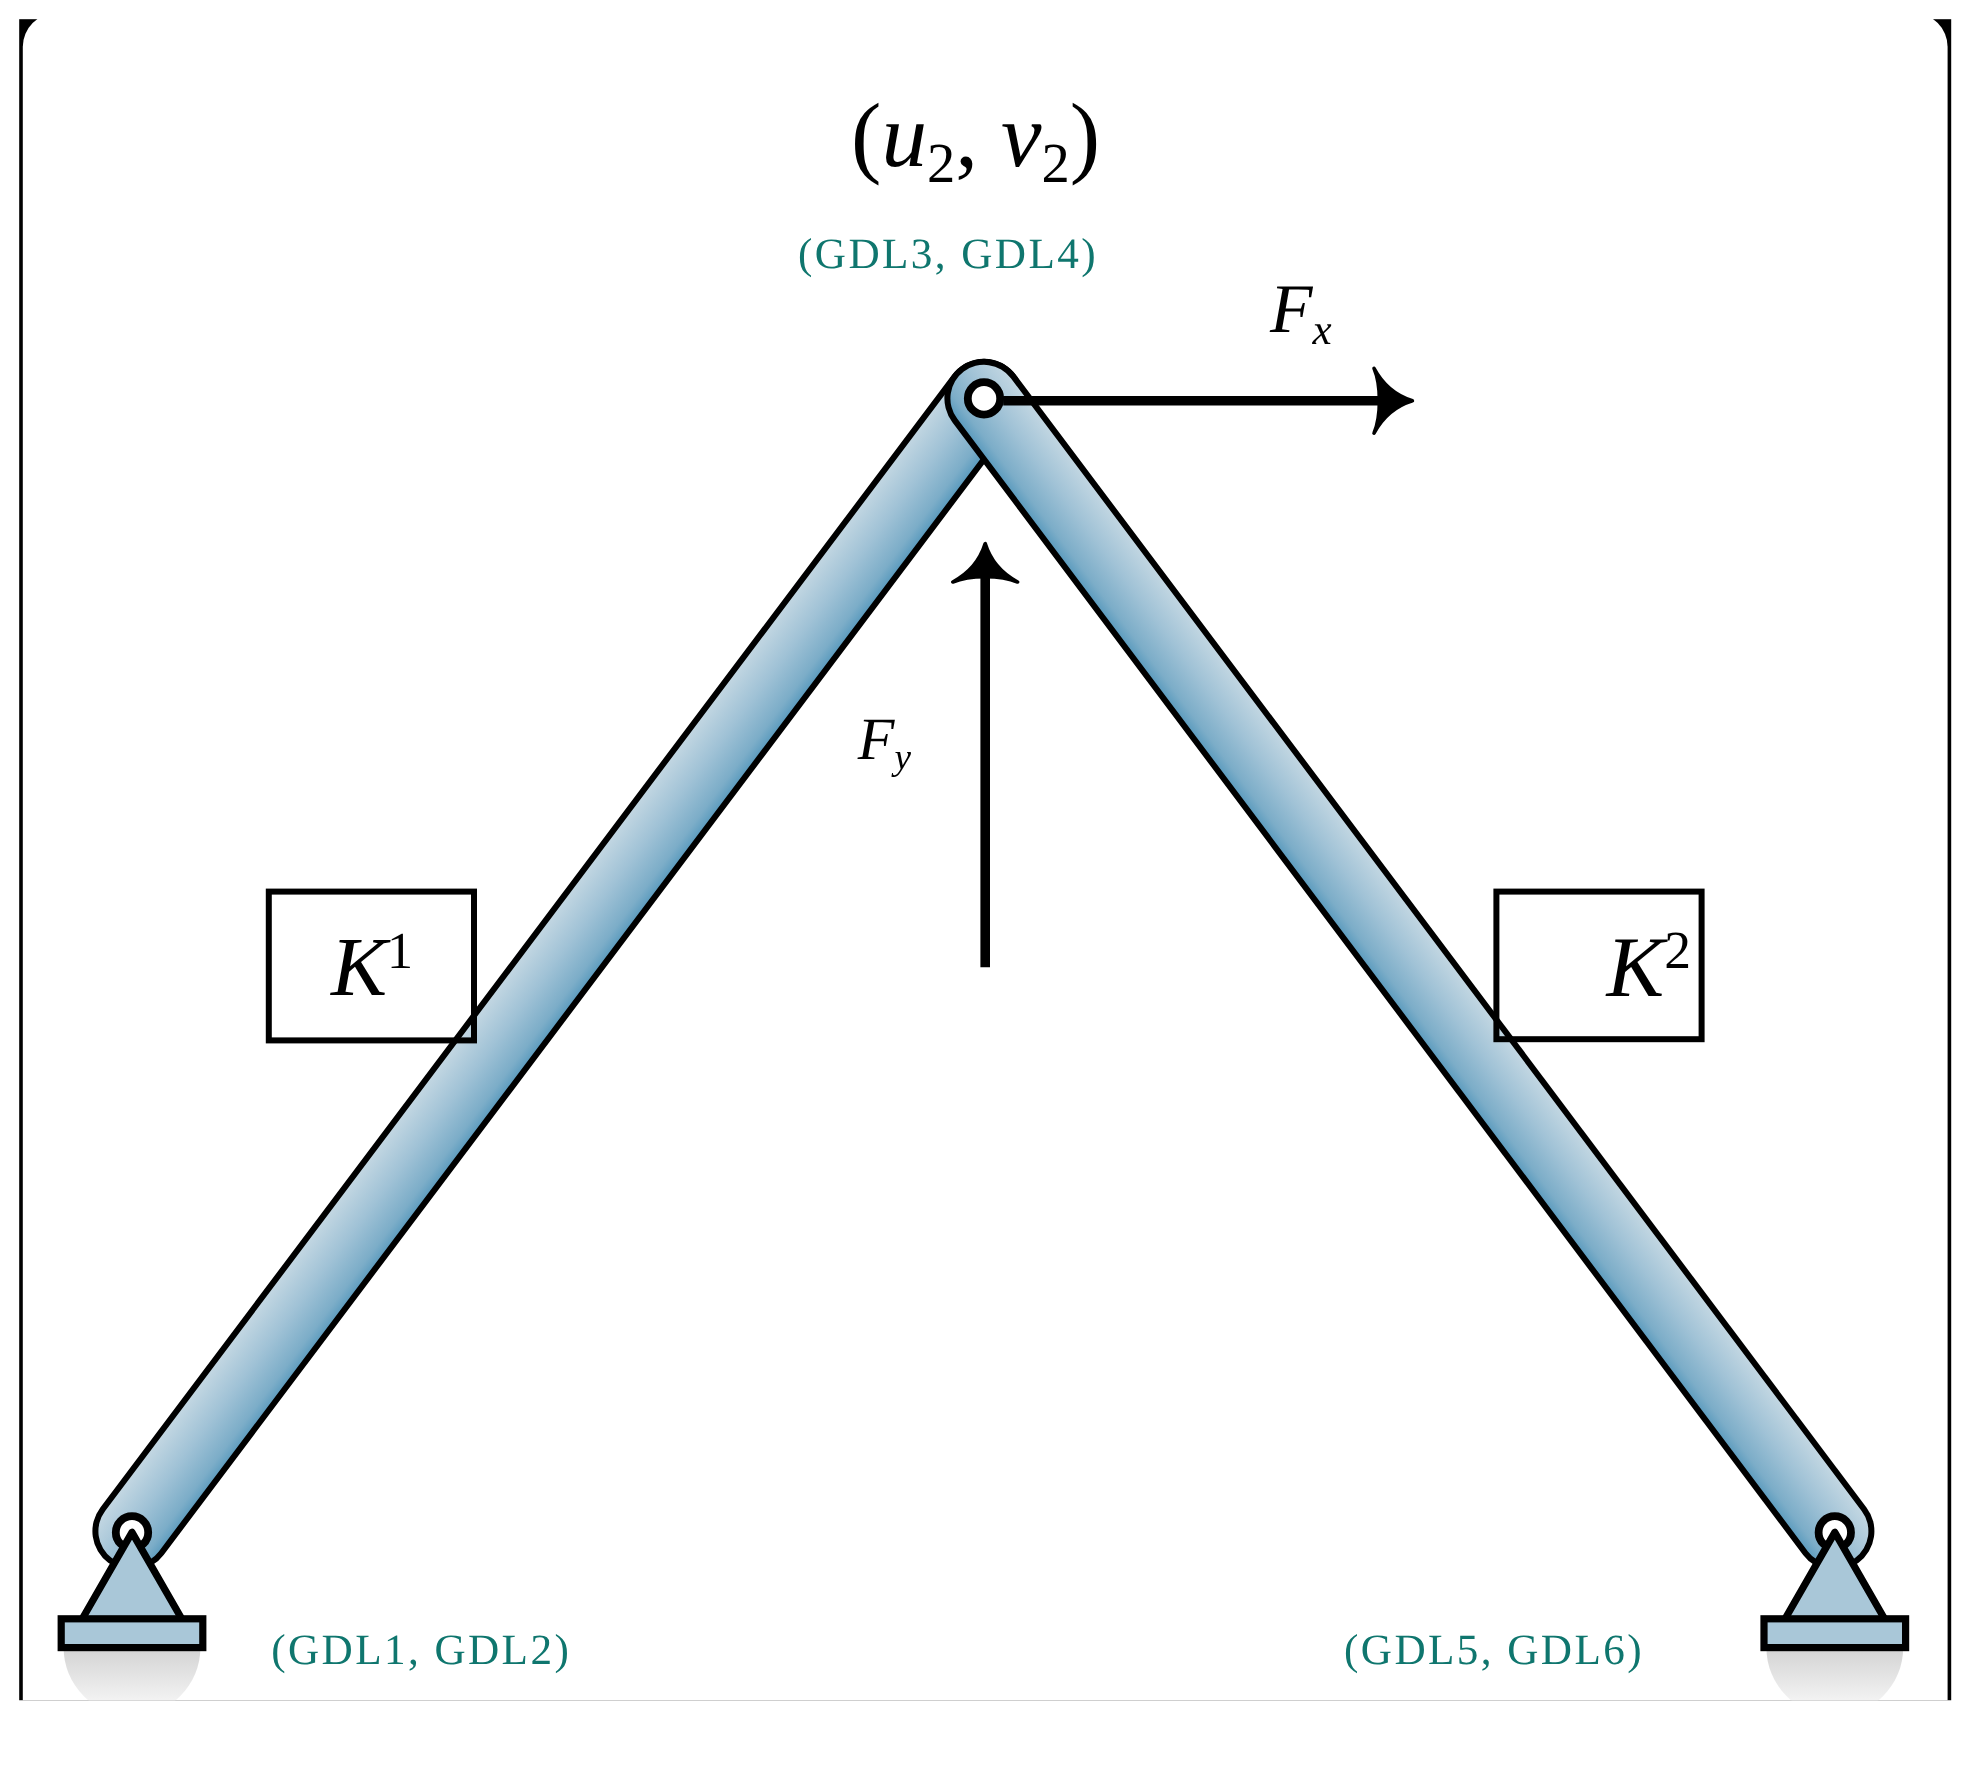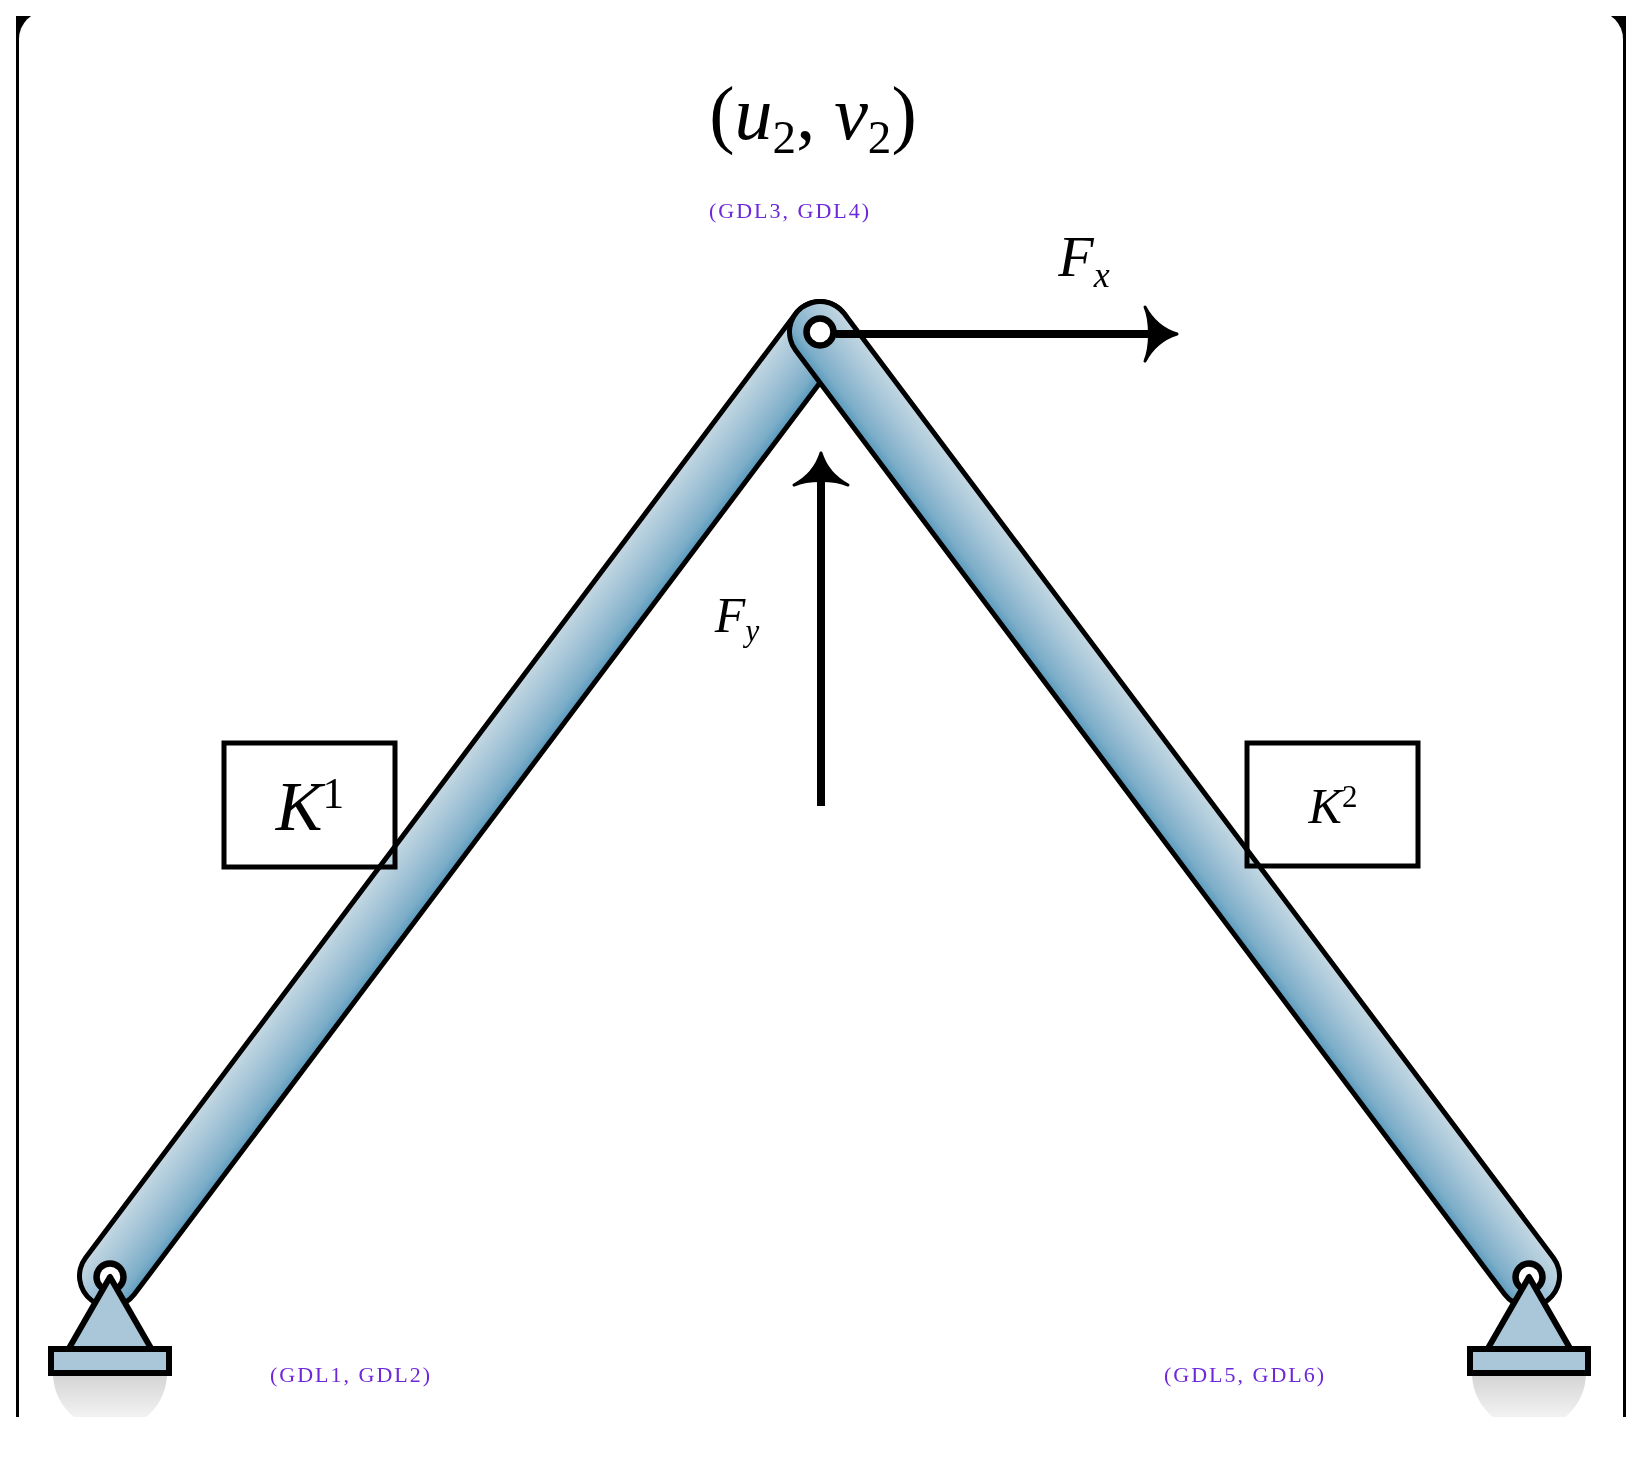--- a/index.html
+++ b/index.html
@@ -15,22 +15,22 @@
     position:absolute;
     transform:translate(-50%,-50%);
     white-space:nowrap;
     color:#000;
     line-height:1;
   }
   .glabel{
     position:absolute;
     transform:translate(-50%,-50%);
     white-space:nowrap;
-    color:#6d28d9;
-    font-size:22px;
+    color:#0f766e;
+    font-size:36px;
     letter-spacing:2px;
     line-height:1;
   }
   .seg-t{font-style:normal;}
   .seg-i{font-style:italic;}
   .seg-sub{font-size:0.62em;font-style:normal;vertical-align:-0.28em;}
   .seg-subi{font-size:0.62em;font-style:italic;vertical-align:-0.28em;}
   .seg-sup{font-size:0.62em;font-style:normal;vertical-align:0.52em;}
 </style>
 </head>
@@ -101,15 +101,15 @@
   <div class="glabel" style="left:790px;top:211px">(GDL3, GDL4)</div>
 
   <div class="glabel" style="left:351px;top:1375px">(GDL1, GDL2)</div>
 
   <div class="glabel" style="left:1245px;top:1375px">(GDL5, GDL6)</div>
 
   <div class="mlabel" style="left:1084px;top:261px;font-size:58px"><span class="seg-i">F</span><span class="seg-subi">x</span></div>
   <div class="mlabel" style="left:737px;top:618px;font-size:50px"><span class="seg-i">F</span><span class="seg-subi">y</span></div>
 
   <div class="mlabel" style="left:310px;top:807px;font-size:70px"><span class="seg-i">K</span><span class="seg-sup">1</span></div>
-  <div class="mlabel" style="left:1333px;top:806px;font-size:50px"><span class="seg-i">K</span><span class="seg-sup">2</span></div>
+  <div class="mlabel" style="left:1374px;top:806px;font-size:72px"><span class="seg-i">K</span><span class="seg-sup">2</span></div>
 
 </div>
 
 </body></html>

